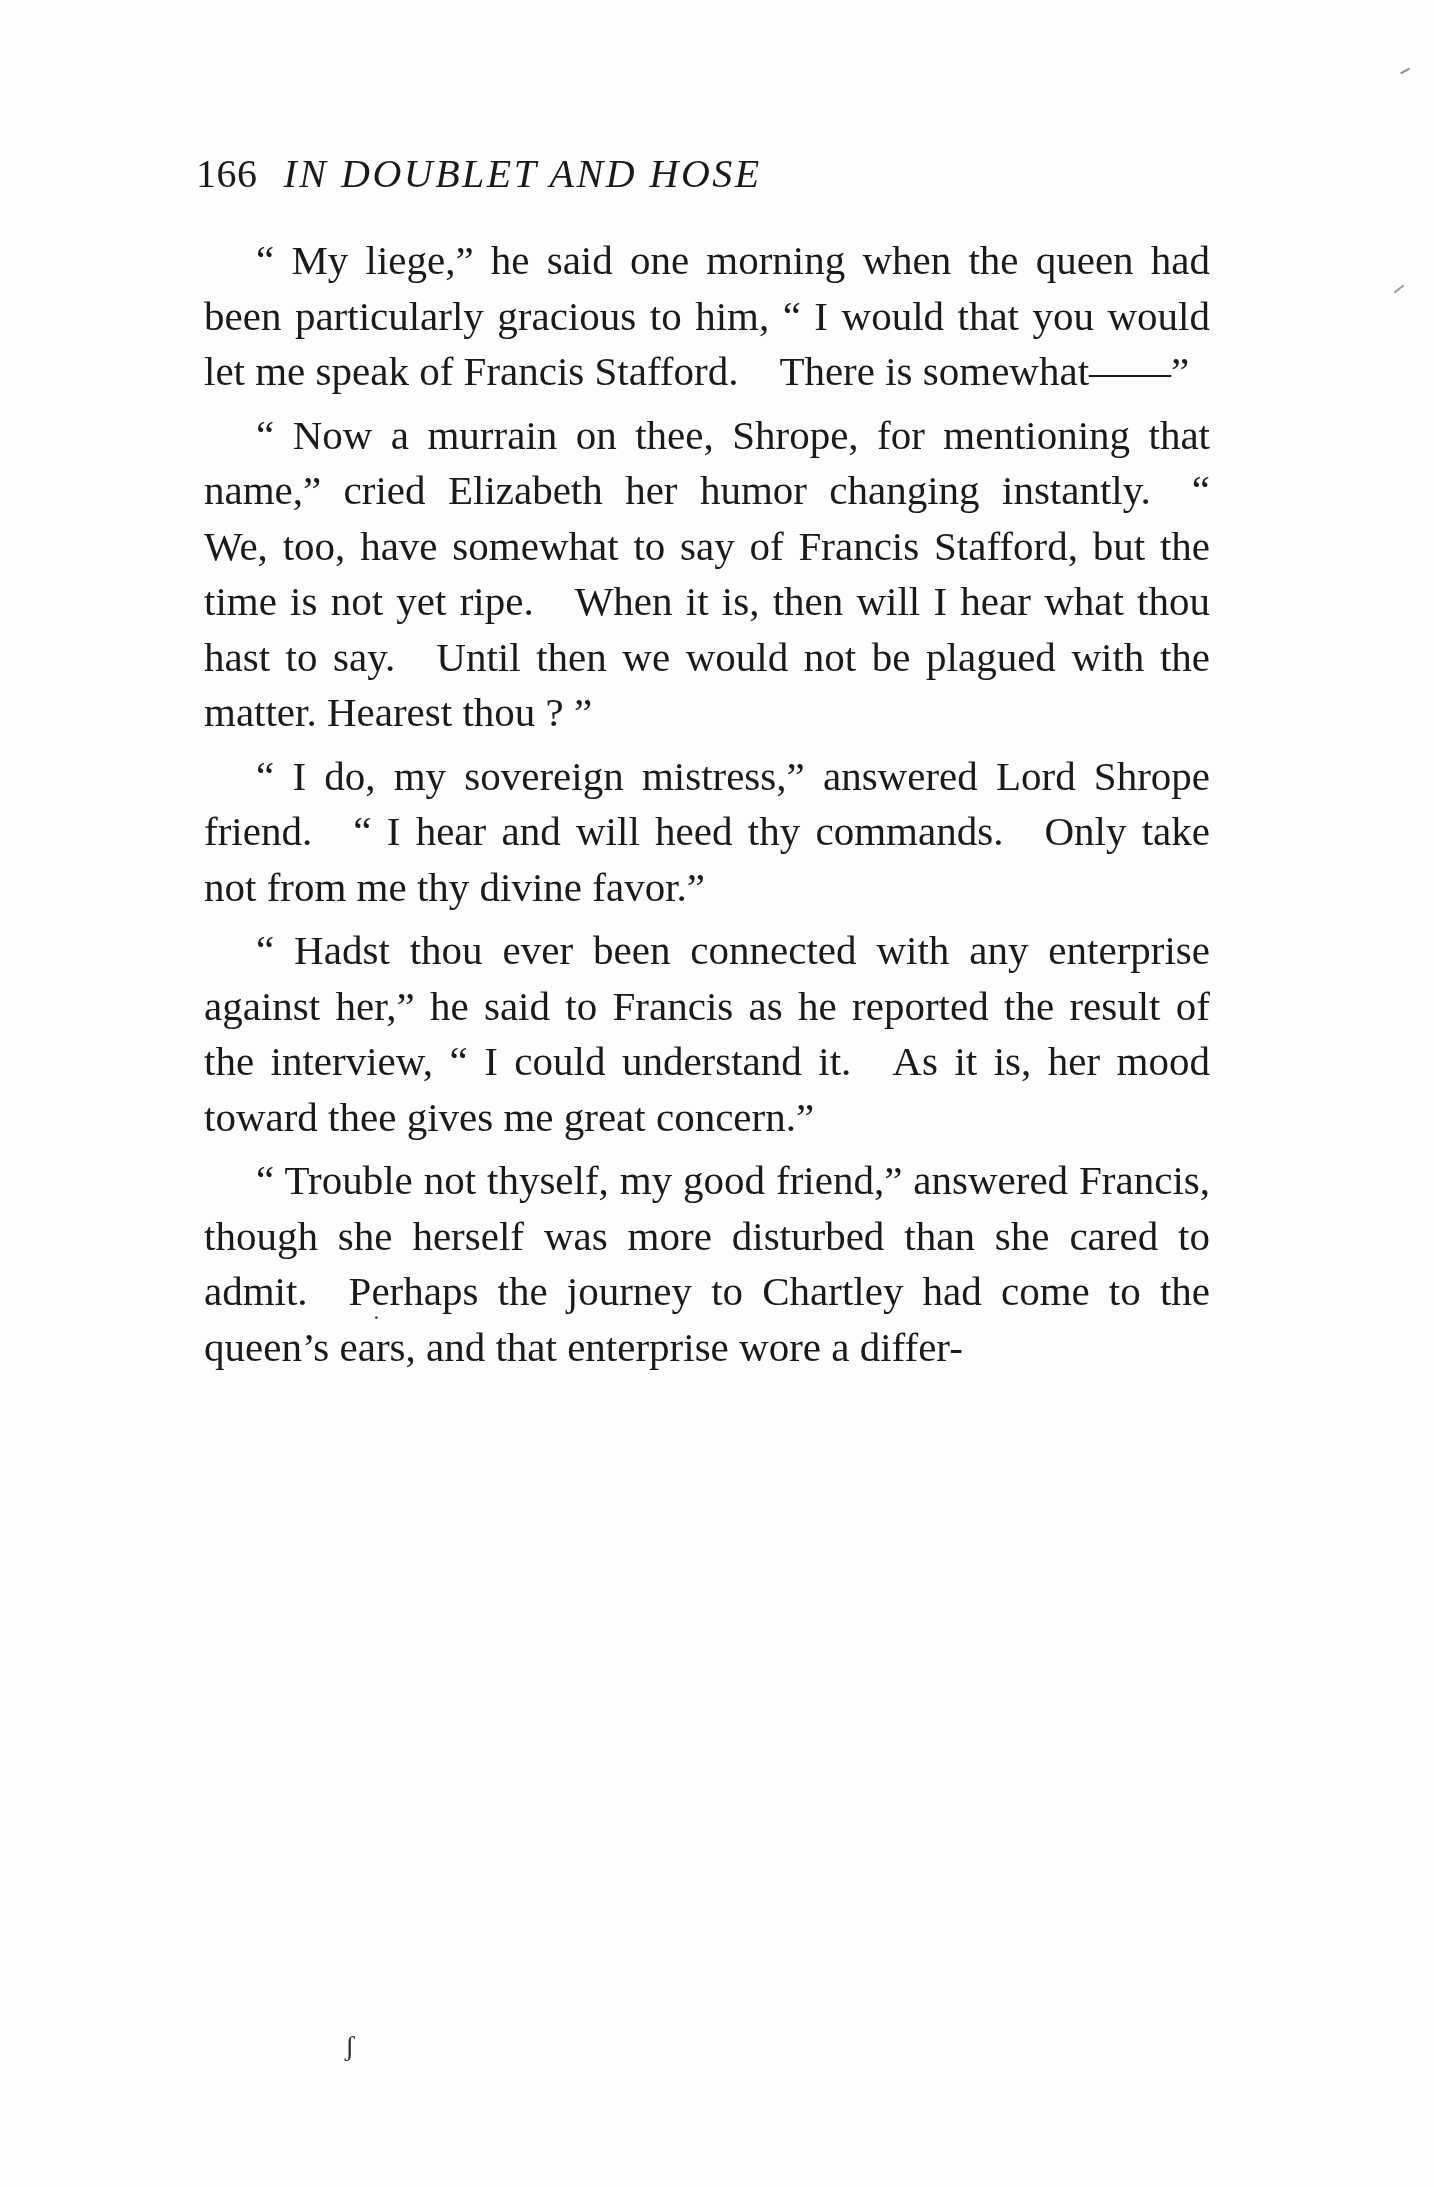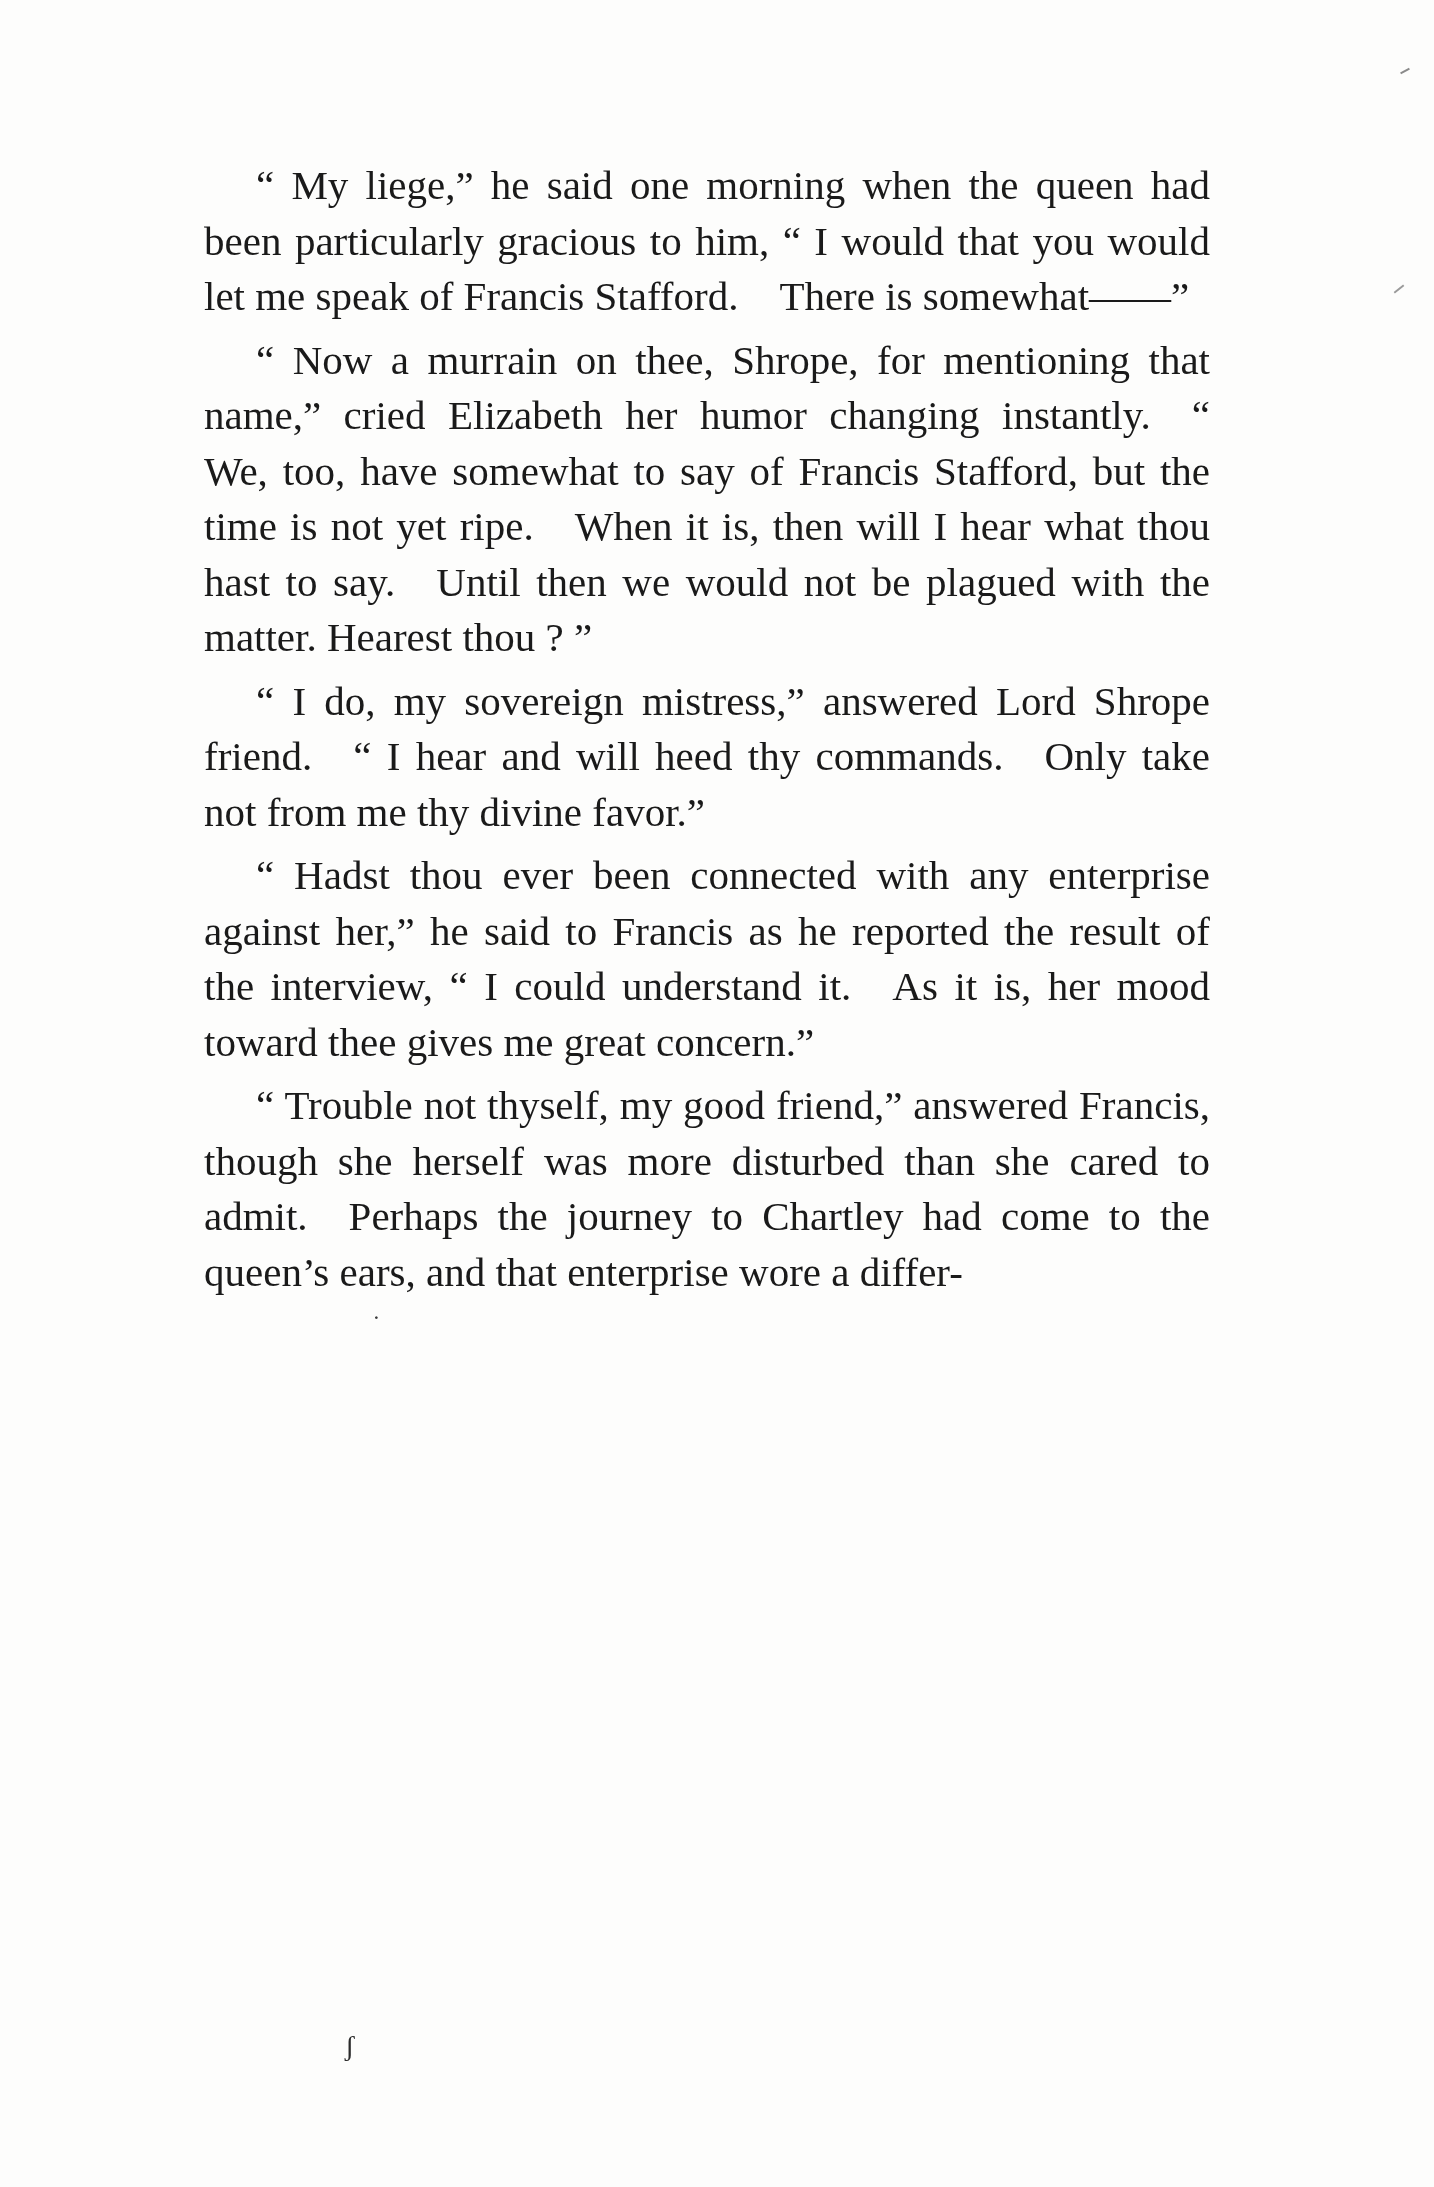--- a/index.html
+++ b/index.html
@@ -94,20 +94,24 @@
 </head>
 <body>
 
 <div class="page">
 
   <div class="edge-tick-1"></div>
   <div class="edge-tick-2"></div>
 
   <div class="content">
 
+    <div class="page-header">
+      <span class="folio">166</span>
+      <span class="running-title">IN DOUBLET AND HOSE</span>
+    </div>
 
     <div class="body-text">
       <p>“ My liege,” he said one morning when the queen had been particularly gracious to him, “ I would that you would let me speak of Francis Stafford. There is somewhat——”</p>
       <p>“ Now a murrain on thee, Shrope, for mentioning that name,” cried Elizabeth her humor changing instantly. “ We, too, have somewhat to say of Francis Stafford, but the time is not yet ripe. When it is, then will I hear what thou hast to say. Until then we would not be plagued with the matter. Hearest thou ? ”</p>
       <p>“ I do, my sovereign mistress,” answered Lord Shrope friend. “ I hear and will heed thy commands. Only take not from me thy divine favor.”</p>
       <p>“ Hadst thou ever been connected with any enterprise against her,” he said to Francis as he reported the result of the interview, “ I could understand it. As it is, her mood toward thee gives me great concern.”</p>
       <p>“ Trouble not thyself, my good friend,” answered Francis, though she herself was more disturbed than she cared to admit. Perhaps the journey to Chartley had come to the queen’s ears, and that enterprise wore a differ-</p>
     </div>
 
   </div>

